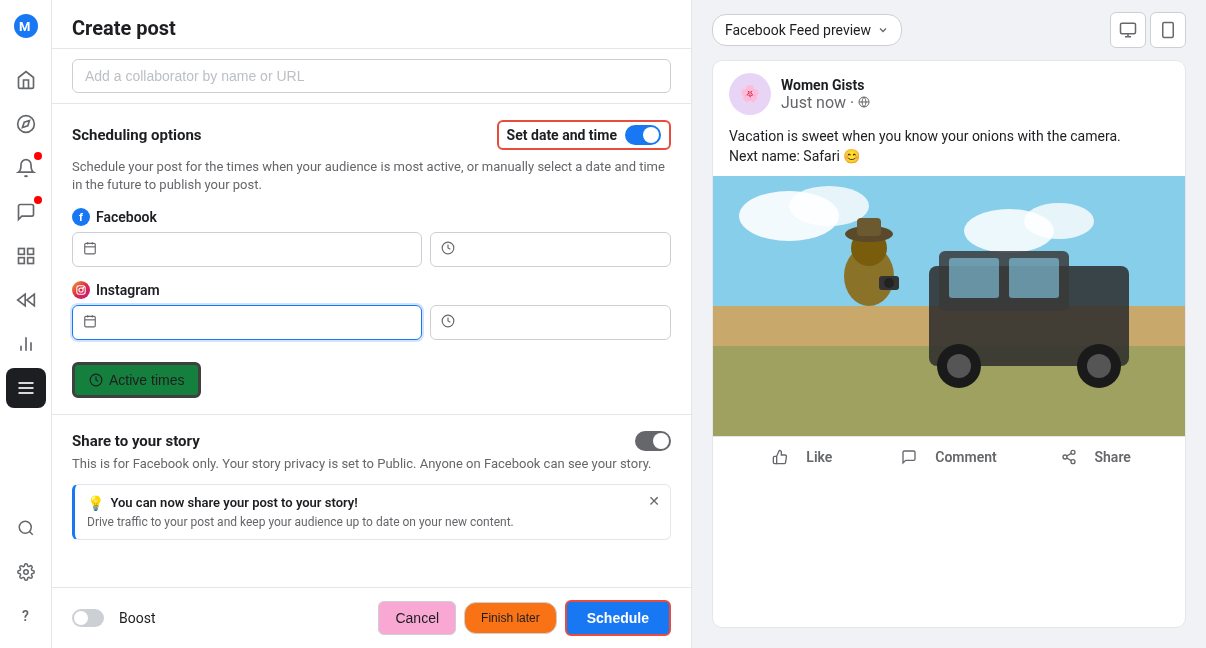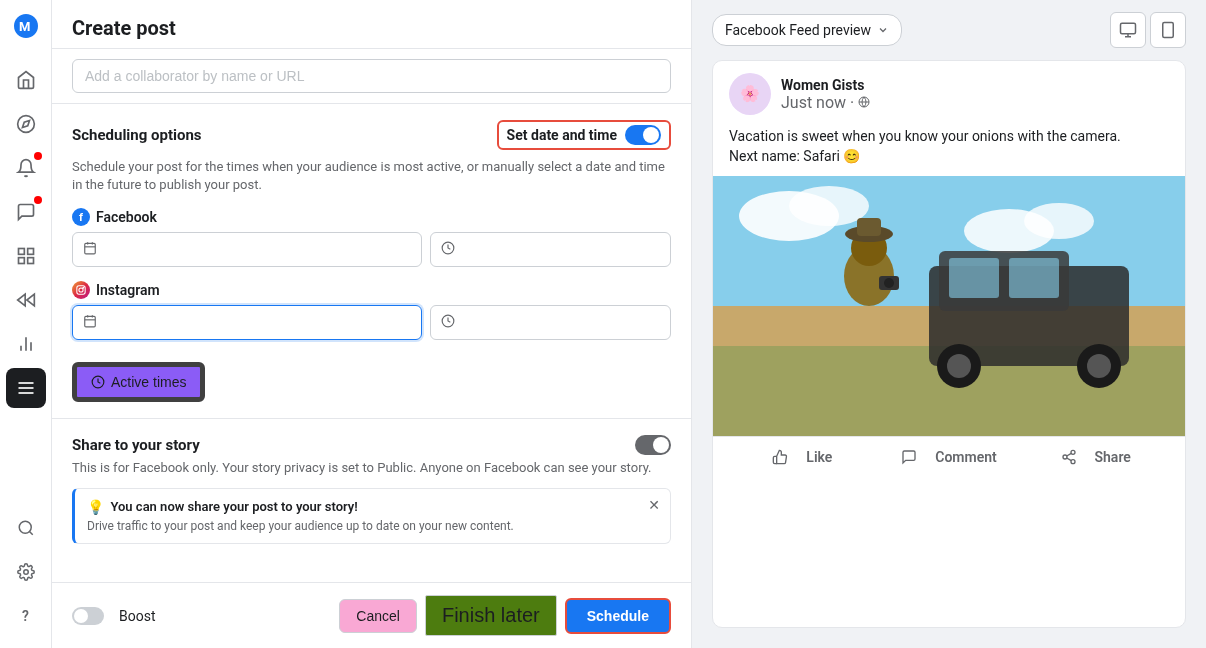--- a/index.html
+++ b/index.html
@@ -223,26 +223,26 @@
       outline: none;
       background: transparent;
     }
     .input-text::placeholder { color: #bcc0c4; }
 
     
     .active-times-btn {
       display: inline-flex;
       align-items: center;
       gap: 6px;
-      border: 5px solid #404040;
+      border: 3px solid #404040;
       border-radius: 6px;
       padding: 7px 14px;
       font-size: 14px;
       color: #1c1e21;
-      background: #8b5cf6;
+      background: #15803d;
       cursor: pointer;
       margin-top: 8px;
     }
 
     
     .story-section {
       padding: 16px 20px;
     }
     .story-header {
       display: flex;
@@ -352,23 +352,23 @@
       border: 1px solid #ccd0d5;
       border-radius: 6px;
       background: #f9a8d4;
       font-size: 14px;
       color: #1c1e21;
       cursor: pointer;
     }
     .btn-finish {
       padding: 8px 16px;
       border: 1px solid #ccd0d5;
-      border-radius: 2px;
-      background: #4d7c0f;
-      font-size: 20px;
+      border-radius: 12px;
+      background: #f97316;
+      font-size: 12px;
       color: #1c1e21;
       cursor: pointer;
     }
     .btn-schedule {
       padding: 8px 20px;
       border: 2.5px solid #e74c3c;
       border-radius: 6px;
       background: #1877f2;
       font-size: 14px;
       font-weight: 600;

